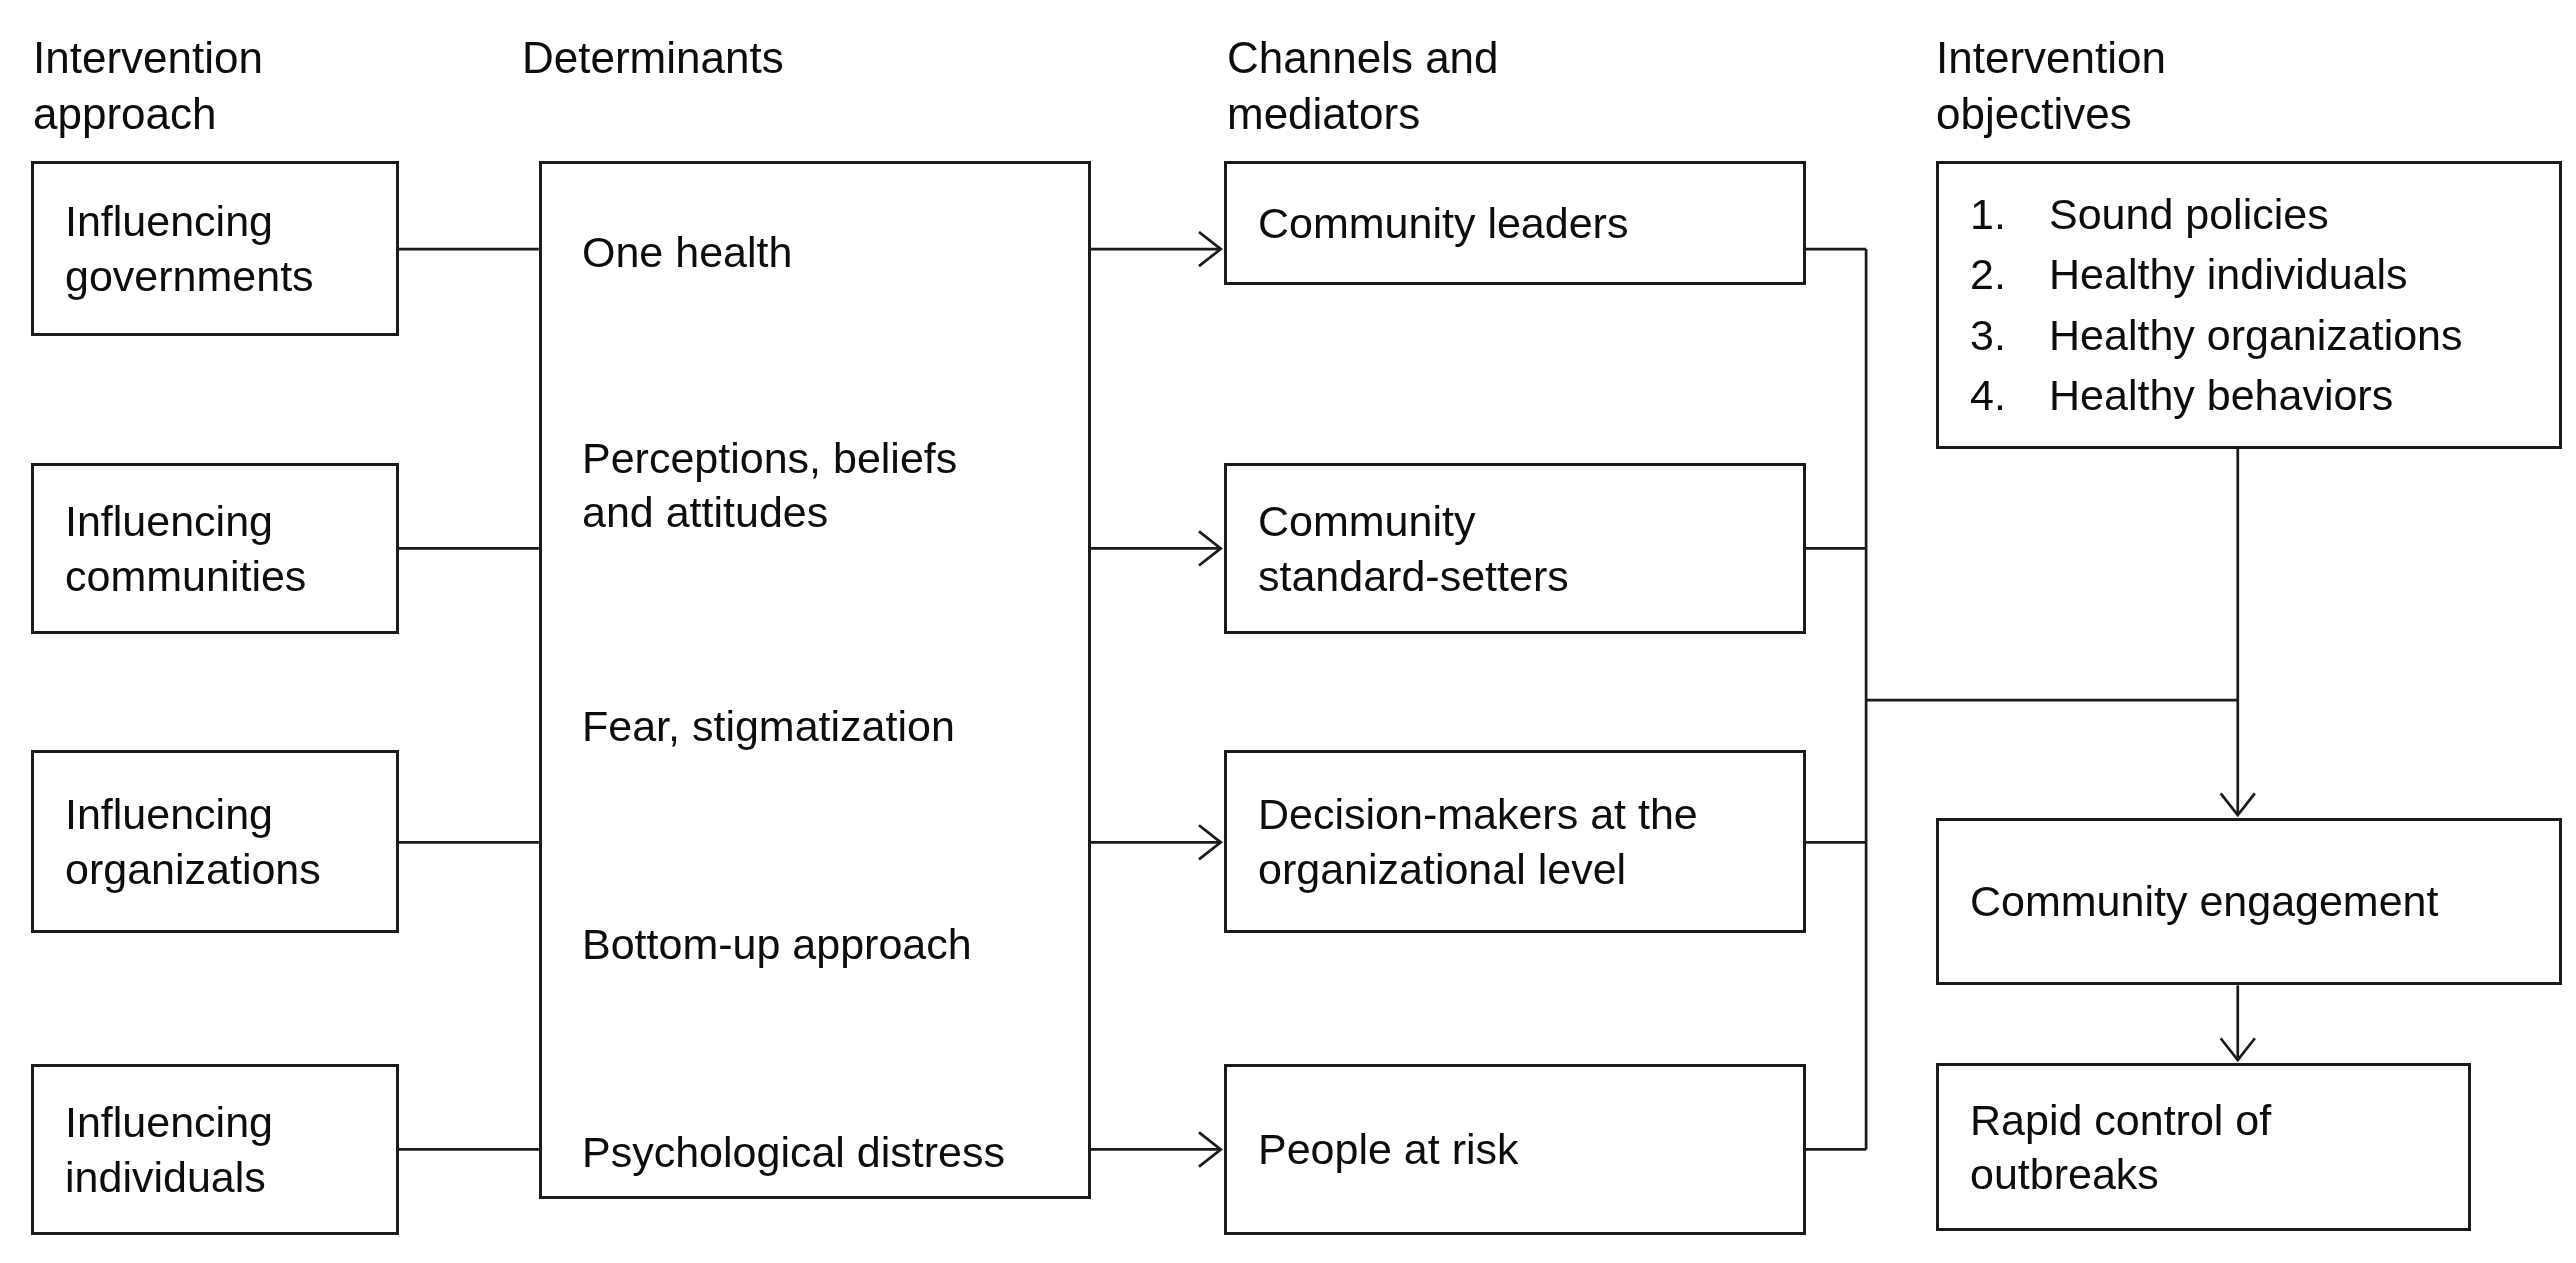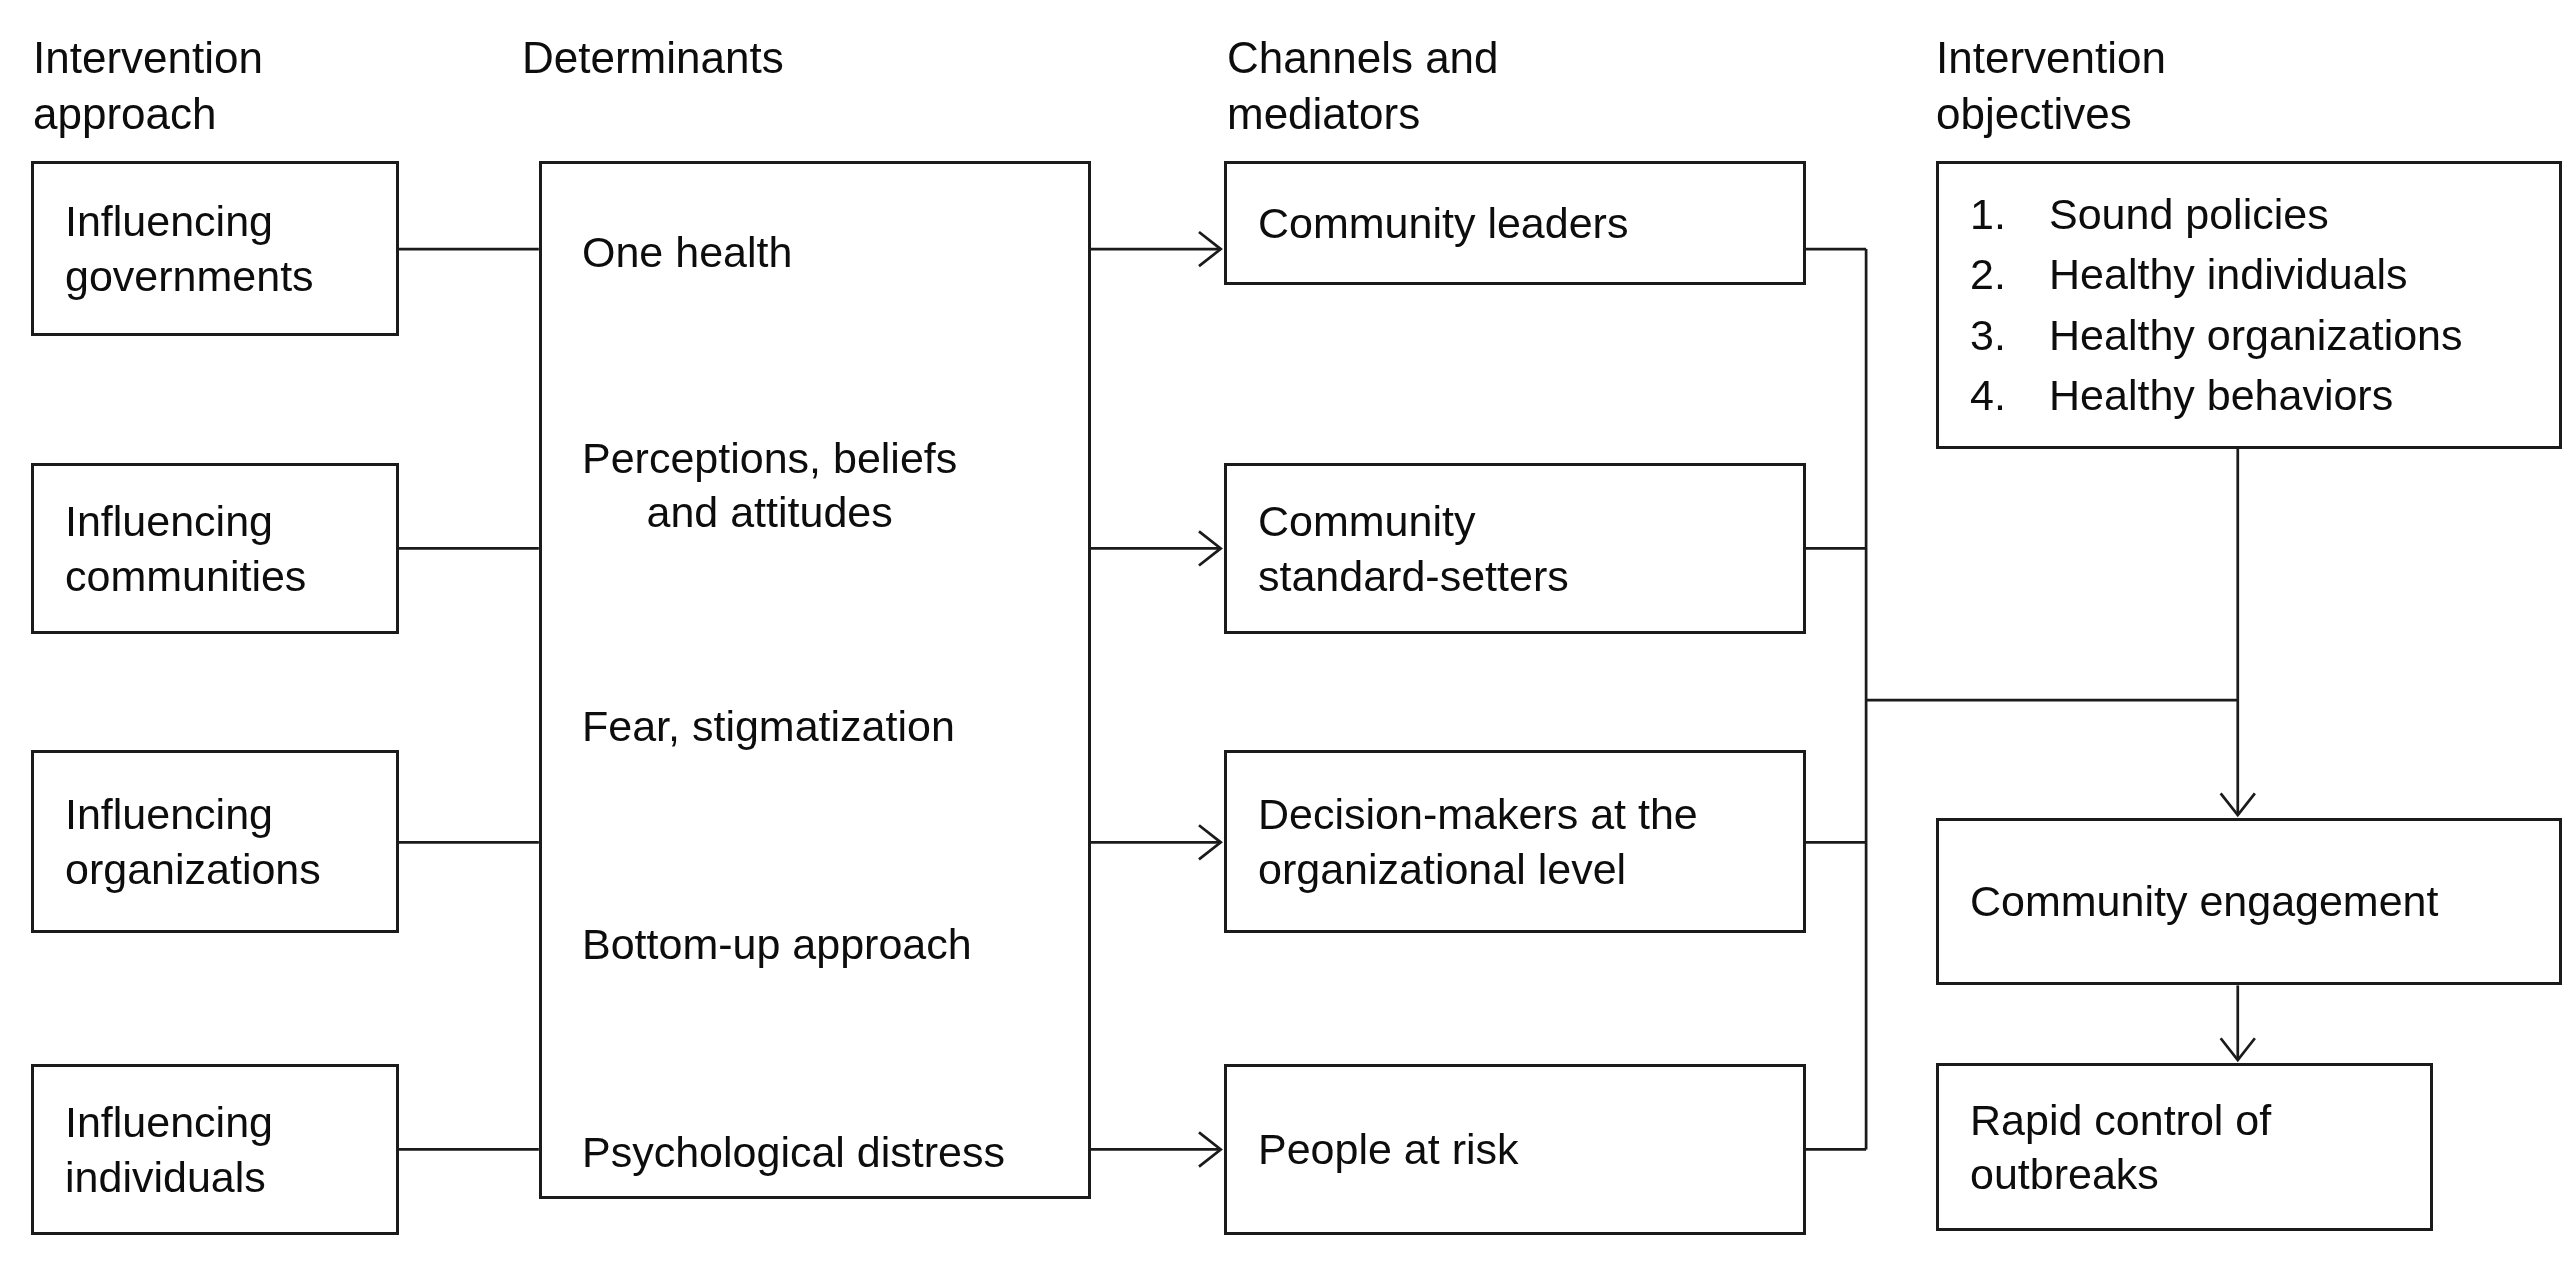--- a/index.html
+++ b/index.html
@@ -103,21 +103,21 @@
 
   <div class="box" style="left:31px; top:161px;  width:368px; height:175px;">Influencing
 governments</div>
   <div class="box" style="left:31px; top:463px;  width:368px; height:171px;">Influencing
 communities</div>
   <div class="box" style="left:31px; top:750px;  width:368px; height:183px;">Influencing
 organizations</div>
   <div class="box" style="left:31px; top:1064px; width:368px; height:171px;">Influencing
 individuals</div>
 
-  <div class="box" id="determinants-box" style="left:539px; top:161px; width:552px; height:1038px;text-align:center;">
+  <div class="box" id="determinants-box" style="left:539px; top:161px; width:552px; height:1038px;">
     <div class="det-label" style="top:88px;">One health</div>
     <div class="det-label" style="top:321px;">Perceptions, beliefs
 and attitudes</div>
     <div class="det-label" style="top:562px;">Fear, stigmatization</div>
     <div class="det-label" style="top:780px;">Bottom-up approach</div>
     <div class="det-label" style="top:988px;">Psychological distress</div>
   </div>
 
   <div class="box" style="left:1224px; top:161px;  width:582px; height:124px;">Community leaders</div>
   <div class="box" style="left:1224px; top:463px;  width:582px; height:171px;">Community
@@ -141,17 +141,17 @@
         <span class="obj-text">Healthy organizations</span>
       </div>
       <div class="obj-row">
         <span class="obj-num">4.</span>
         <span class="obj-text">Healthy behaviors</span>
       </div>
     </div>
   </div>
 
   <div class="box" style="left:1936px; top:818px; width:626px; height:167px;text-align:center;">Community engagement</div>
-  <div class="box" style="left:1936px; top:1063px; width:497px; height:168px;">Rapid control of
+  <div class="box" style="left:1936px; top:1063px; width:535px; height:168px;">Rapid control of
 outbreaks</div>
 
 </div>
 
 
 </body></html>

